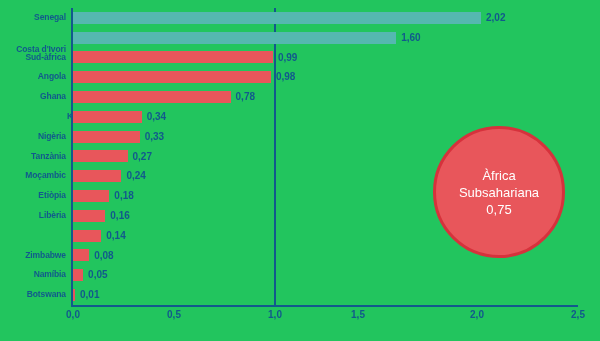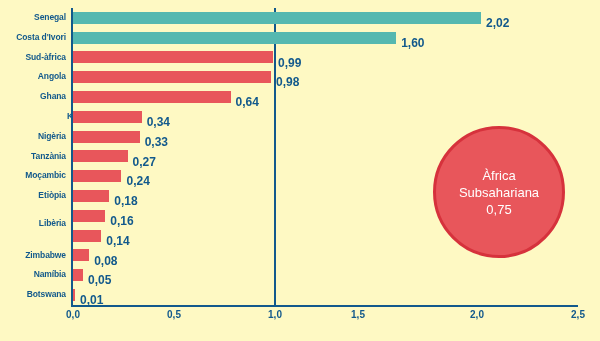--- a/index.html
+++ b/index.html
@@ -5,21 +5,21 @@
   html,body{margin:0;padding:0;}
   body{
     width:600px;height:341px;
     background:#ffffff;
     font-family:"Liberation Sans", sans-serif;
     overflow:hidden;
   }
   #chart-root{
     position:relative;
     width:600px;height:341px;
-    background:#fef9c3;
+    background:#22c55e;
   }
 
   
   .plot-area{
     position:absolute;
     left:0;top:0;
     width:600px;height:341px;
   }
 
   
@@ -72,22 +72,22 @@
     position:absolute;
     left:73px;
     top:3px;
     height:12px;
     border-radius:0;
   }
   .bar.teal{background:#55B8B0;}
   .bar.red{background:#E8565B;}
   .bar-value{
     position:absolute;
-    top:6px;
-    font-size:12px;
+    top:0;
+    font-size:10px;
     font-weight:bold;
     color:#12598C;
     line-height:19px;
     white-space:nowrap;
   }
 
   
   .x-ticks{
     position:absolute;
     left:0;top:309px;
@@ -136,38 +136,38 @@
       </div>
   </div>
 
   <div class="rows" id="rows">
       <div class="row" style="top: 0px; height: 19.8px;">
         <div class="row-label" style="line-height: 19.8px;">Senegal</div>
         <div class="bar teal" style="width: 408.04px; top: 3.9px;"></div>
         <div class="bar-value" style="left: 486.04px; line-height: 19.8px;">2,02</div>
       </div>
       <div class="row" style="top: 19.8px; height: 19.8px;">
-        <div class="row-label" style="line-height: 19.8px;">Costa d'Ivori</div>
+        <div class="row-label" style="line-height: 19.8px; margin-top: 12px;">Costa d'Ivori</div>
         <div class="bar teal" style="width: 323.2px; top: 3.9px;"></div>
         <div class="bar-value" style="left: 401.2px; line-height: 19.8px;">1,60</div>
       </div>
       <div class="row" style="top: 39.6px; height: 19.8px;">
         <div class="row-label" style="line-height: 19.8px;">Sud-àfrica</div>
         <div class="bar red" style="width: 199.98px; top: 3.9px;"></div>
         <div class="bar-value" style="left: 277.98px; line-height: 19.8px;">0,99</div>
       </div>
       <div class="row" style="top: 59.4px; height: 19.8px;">
         <div class="row-label" style="line-height: 19.8px;">Angola</div>
         <div class="bar red" style="width: 197.96px; top: 3.9px;"></div>
         <div class="bar-value" style="left: 275.96px; line-height: 19.8px;">0,98</div>
       </div>
       <div class="row" style="top: 79.2px; height: 19.8px;">
         <div class="row-label" style="line-height: 19.8px;">Ghana</div>
         <div class="bar red" style="width: 157.56px; top: 3.9px;"></div>
-        <div class="bar-value" style="left: 235.56px; line-height: 19.8px;">0,64</div>
+        <div class="bar-value" style="left: 235.56px; line-height: 19.8px;">0,78</div>
       </div>
       <div class="row" style="top: 99px; height: 19.8px;">
         <div class="row-label" style="line-height: 19.8px; padding-left: 26px;">Kenya</div>
         <div class="bar red" style="width: 68.68px; top: 3.9px;"></div>
         <div class="bar-value" style="left: 146.68px; line-height: 19.8px;">0,34</div>
       </div>
       <div class="row" style="top: 118.8px; height: 19.8px;">
         <div class="row-label" style="line-height: 19.8px;">Nigèria</div>
         <div class="bar red" style="width: 66.66px; top: 3.9px;"></div>
         <div class="bar-value" style="left: 144.66px; line-height: 19.8px;">0,33</div>
@@ -181,21 +181,21 @@
         <div class="row-label" style="line-height: 19.8px;">Moçambic</div>
         <div class="bar red" style="width: 48.48px; top: 3.9px;"></div>
         <div class="bar-value" style="left: 126.48px; line-height: 19.8px;">0,24</div>
       </div>
       <div class="row" style="top: 178.2px; height: 19.8px;">
         <div class="row-label" style="line-height: 19.8px;">Etiòpia</div>
         <div class="bar red" style="width: 36.36px; top: 3.9px;"></div>
         <div class="bar-value" style="left: 114.36px; line-height: 19.8px;">0,18</div>
       </div>
       <div class="row" style="top: 198px; height: 19.8px;">
-        <div class="row-label" style="line-height: 19.8px; margin-top: 8px;">Libèria</div>
+        <div class="row-label" style="line-height: 19.8px;">Libèria</div>
         <div class="bar red" style="width: 32.32px; top: 3.9px;"></div>
         <div class="bar-value" style="left: 110.32px; line-height: 19.8px;">0,16</div>
       </div>
       <div class="row" style="top: 217.8px; height: 19.8px;">
         <div class="bar red" style="width: 28.28px; top: 3.9px;"></div>
         <div class="bar-value" style="left: 106.28px; line-height: 19.8px;">0,14</div>
       </div>
       <div class="row" style="top: 237.6px; height: 19.8px;">
         <div class="row-label" style="line-height: 19.8px;">Zimbabwe</div>
         <div class="bar red" style="width: 16.16px; top: 3.9px;"></div>

